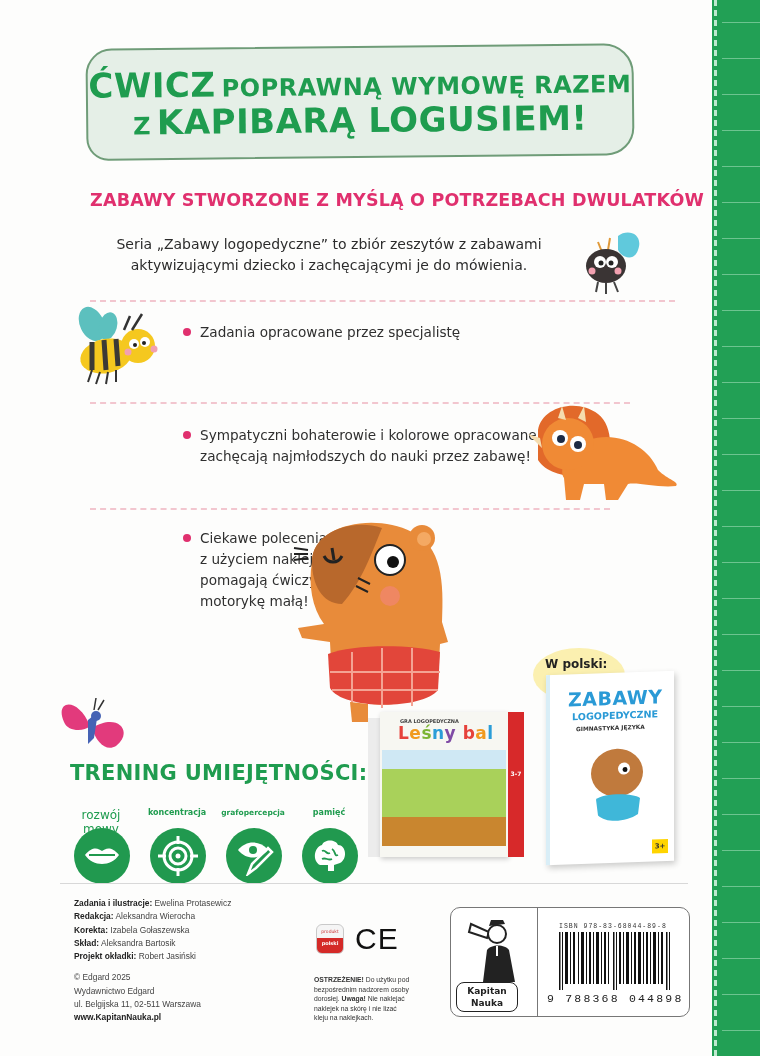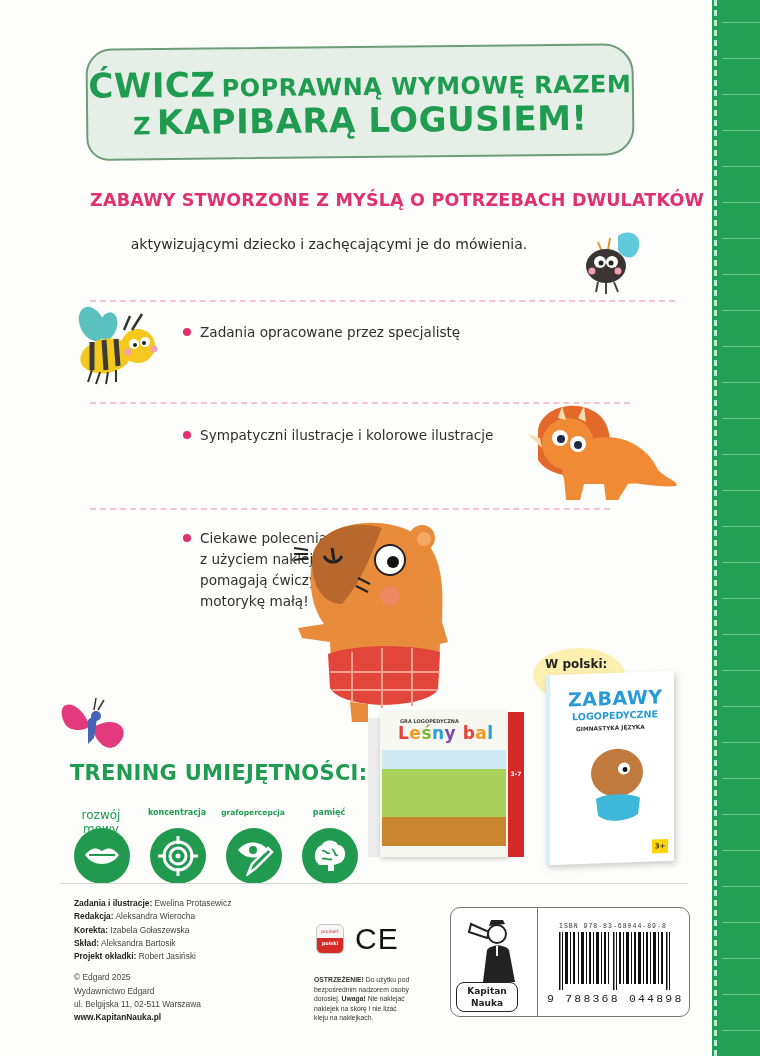--- a/index.html
+++ b/index.html
@@ -94,20 +94,21 @@
     </div>
     <div class="banner-line">
       <span class="small">Z</span>
       <span class="big">KAPIBARĄ LOGUSIEM!</span>
     </div>
   </div>
 
   <div class="subheading">ZABAWY STWORZONE Z MYŚLĄ O POTRZEBACH DWULATKÓW</div>
 
   <div class="intro">
+    <div>Seria „Zabawy logopedyczne” to zbiór zeszytów z zabawami</div>
     <div>aktywizującymi dziecko i zachęcającymi je do mówienia.</div>
   </div>
 
   <svg style="position:absolute;left:578px;top:228px" width="72" height="72" viewBox="0 0 72 72">
     <path d="M40 8 C50 0 66 6 60 22 C56 34 44 30 40 22 Z" fill="#4fc3d8" opacity=".9"></path>
     <path d="M20 14 L24 24 M32 10 L30 22" stroke="#e09a3a" stroke-width="2" fill="none"></path>
     <ellipse cx="28" cy="38" rx="20" ry="17" fill="#3a3434"></ellipse>
     <circle cx="22" cy="34" r="6" fill="#fff"></circle>
       <circle cx="34" cy="34" r="6" fill="#fff"></circle>
     <circle cx="23" cy="35" r="2.5" fill="#222"></circle>
@@ -137,21 +138,22 @@
 
   <div class="bullet" style="left:200px;top:322px;">
     <span class="dot"></span>
     <div>Zadania opracowane przez specjalistę</div>
   </div>
 
   <div class="dash" style="left:90px;top:402px;width:540px;"></div>
 
   <div class="bullet" style="left:200px;top:425px;">
     <span class="dot"></span>
-    <div>Sympatyczni ilustracje i kolorowe ilustracje</div>
+    <div>Sympatyczni bohaterowie i kolorowe opracowane</div>
+    <div>zachęcają najmłodszych do nauki przez zabawę!</div>
   </div>
 
   <svg style="position:absolute;left:518px;top:400px" width="165" height="110" viewBox="0 0 165 110">
     <path d="M20 30 C24 6 60 -2 80 14 C96 26 96 60 80 74 C60 80 30 76 20 60 Z" fill="#e2692a"></path>
     <path d="M70 40 C100 30 130 46 140 70 C150 80 162 82 158 86 C140 88 120 82 110 84 L100 100 L88 100 L86 84 L66 84 L62 100 L48 100 L46 78 C40 70 50 44 70 40 Z" fill="#f08a35"></path>
     <circle cx="50" cy="44" r="26" fill="#f08a35"></circle>
     <path d="M40 18 L44 6 L48 20 Z M60 18 L66 6 L68 22 Z M22 38 L10 34 L24 48 Z" fill="#f5dcae"></path>
     <circle cx="42" cy="38" r="8" fill="#fff"></circle>
       <circle cx="60" cy="44" r="8" fill="#fff"></circle>
     <circle cx="43" cy="39" r="4" fill="#1d2b45"></circle>

